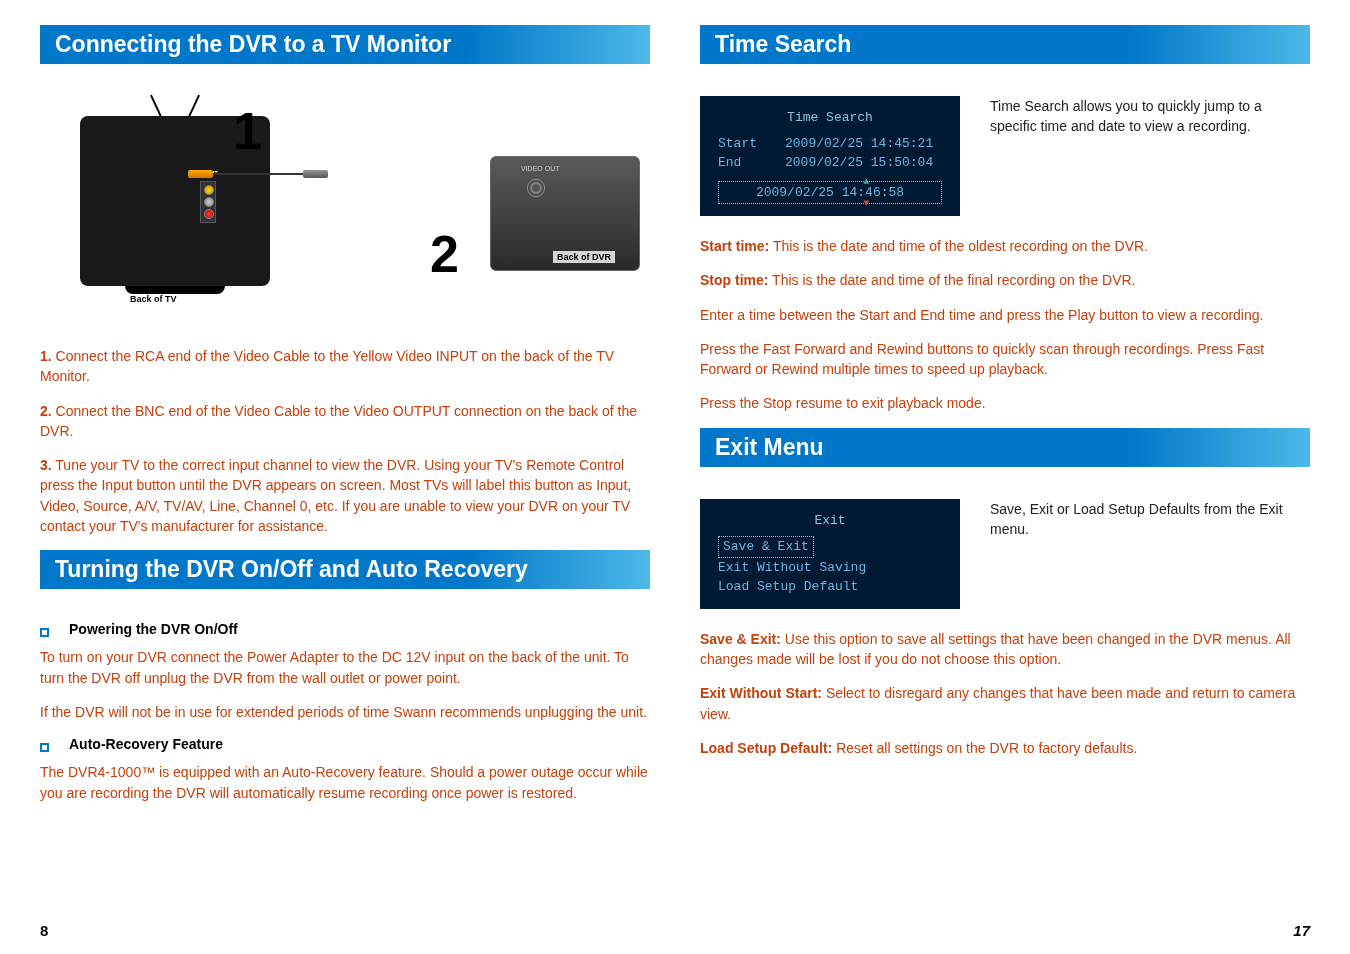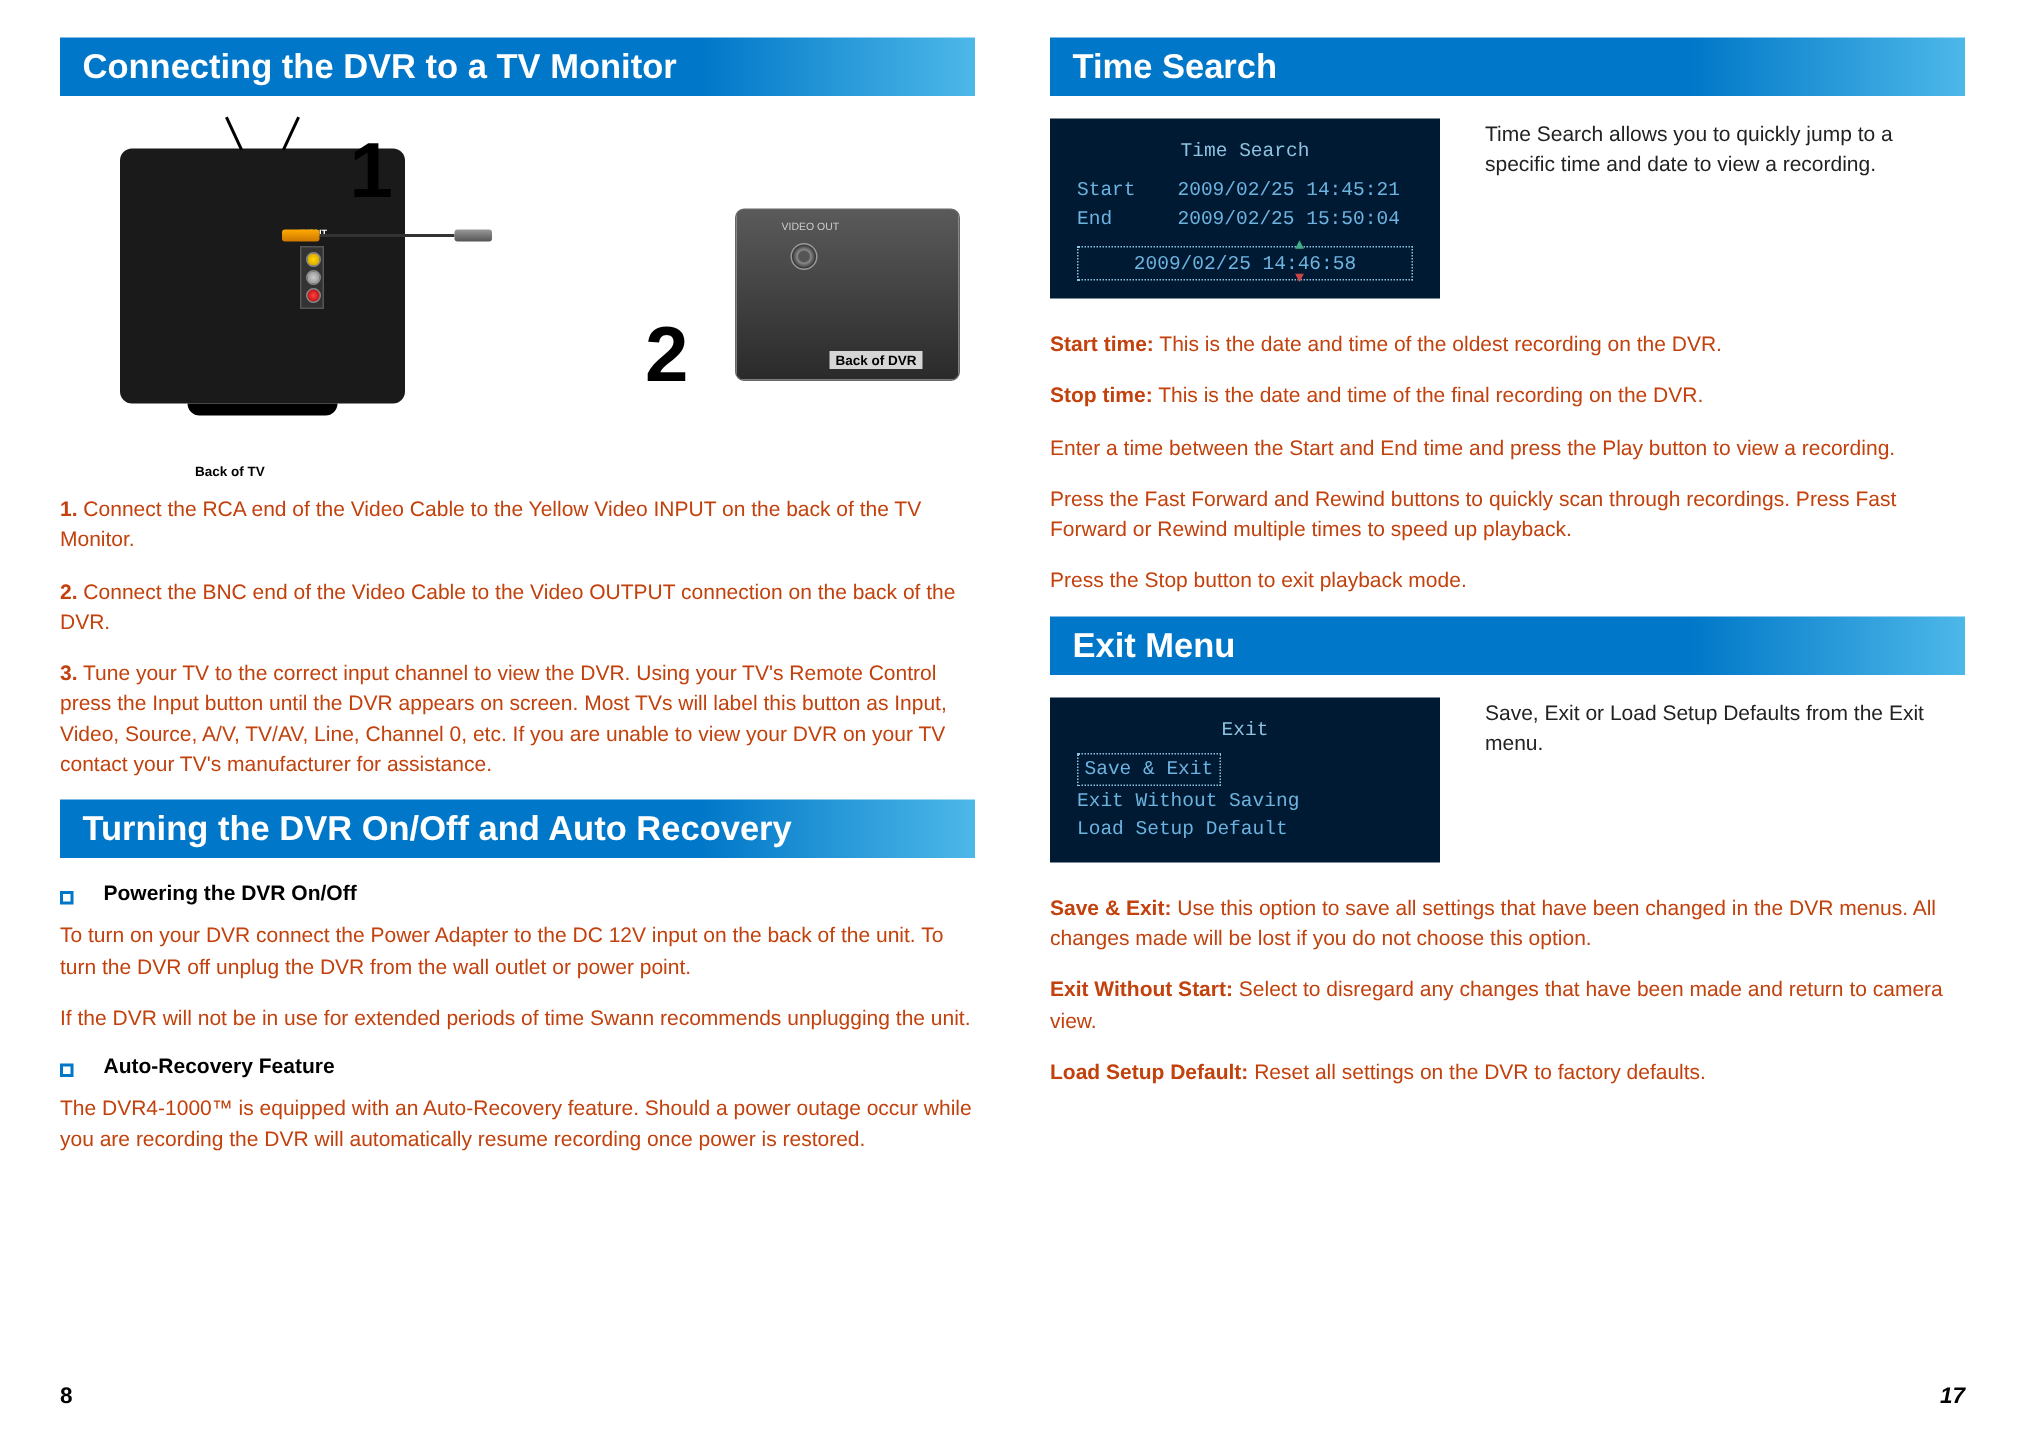--- a/index.html
+++ b/index.html
@@ -12,21 +12,21 @@
       gap: 50px;
       padding: 25px 40px 15px 40px;
     }
     .page { flex: 1; display: flex; flex-direction: column; }
     .section-header {
       background: linear-gradient(to right, #0077c8 0%, #0077c8 70%, #4db8e8 100%);
       color: #fff;
       font-size: 23px;
       font-weight: bold;
       padding: 6px 15px;
-      margin-bottom: 15px;
+      margin-bottom: 32px;
     }
     .diagram-area {
       height: 225px;
       position: relative;
       margin-bottom: 25px;
     }
     .tv-box {
       position: absolute;
       left: 40px;
       top: 20px;
@@ -71,21 +71,21 @@
       top: 54px;
       color: #fff;
       font-size: 6px;
       font-weight: bold;
     }
     .rca-jack { width: 10px; height: 10px; border-radius: 50%; border: 1px solid #888; }
     .rca-yellow { background: radial-gradient(circle, #ffd700 0%, #cc9900 100%); }
     .rca-white { background: radial-gradient(circle, #ccc 0%, #888 100%); }
     .rca-red { background: radial-gradient(circle, #ff4444 0%, #aa0000 100%); }
     .tv-foot { position: absolute; bottom: -8px; left: 50%; transform: translateX(-50%); width: 100px; height: 8px; background: #000; border-radius: 0 0 8px 8px; }
-    .back-tv-label { position: absolute; left: 90px; top: 198px; font-size: 9px; font-weight: bold; margin-top: 32px; }
+    .back-tv-label { position: absolute; left: 90px; top: 198px; font-size: 9px; font-weight: bold; }
     .num1 { position: absolute; left: 193px; top: 5px; font-size: 52px; font-weight: 900; }
     .num2 { position: absolute; left: 390px; top: 128px; font-size: 52px; font-weight: 900; }
     .cable { position: absolute; left: 148px; top: 74px; width: 140px; height: 8px; }
     .cable-plug-l { position: absolute; left: 0; top: 0; width: 25px; height: 8px; background: linear-gradient(to bottom, #ffaa00, #cc7700); border-radius: 2px; }
     .cable-plug-r { position: absolute; right: 0; top: 0; width: 25px; height: 8px; background: linear-gradient(to bottom, #999, #555); border-radius: 2px; }
     .cable-wire { position: absolute; left: 25px; right: 25px; top: 3px; height: 2px; background: #333; }
     .dvr-box {
       position: absolute;
       right: 10px;
       top: 60px;
@@ -200,21 +200,21 @@
         <span class="sel-arrow-down">▼</span>
       </div>
     </div>
     <div class="two-col-text">Time Search allows you to quickly jump to a specific time and date to view a recording.</div>
   </div>
 
   <p class="body-text"><strong>Start time:</strong>  <span>This is the date and time of the oldest recording on the DVR.</span></p>
   <p class="body-text"><strong>Stop time:</strong>  <span>This is the date and time of the final recording on the DVR.</span></p>
   <p class="body-text">Enter a time between the Start and End time and press the Play button to view a recording.</p>
   <p class="body-text">Press the Fast Forward and Rewind buttons to quickly scan through recordings.  Press Fast Forward or Rewind multiple times to speed up playback.</p>
-  <p class="body-text">Press the Stop button to exit playback mode.</p>
+  <p class="body-text">Press the Stop resume to exit playback mode.</p>
 
   <div class="section-header">Exit Menu</div>
 
   <div class="two-col">
     <div class="screenshot">
       <div class="screenshot-title">Exit</div>
       <div class="exit-item"><span class="exit-sel">Save &amp; Exit</span></div>
       <div class="exit-item">Exit Without Saving</div>
       <div class="exit-item">Load Setup Default</div>
     </div>

